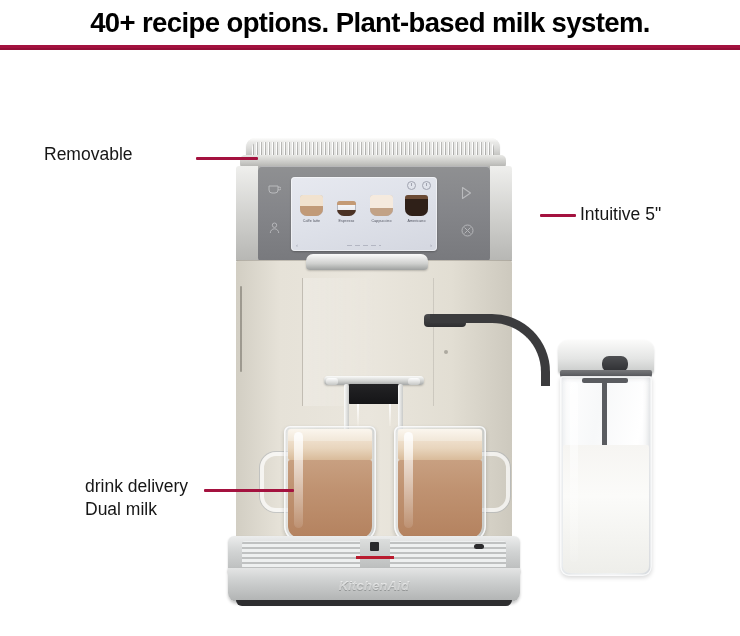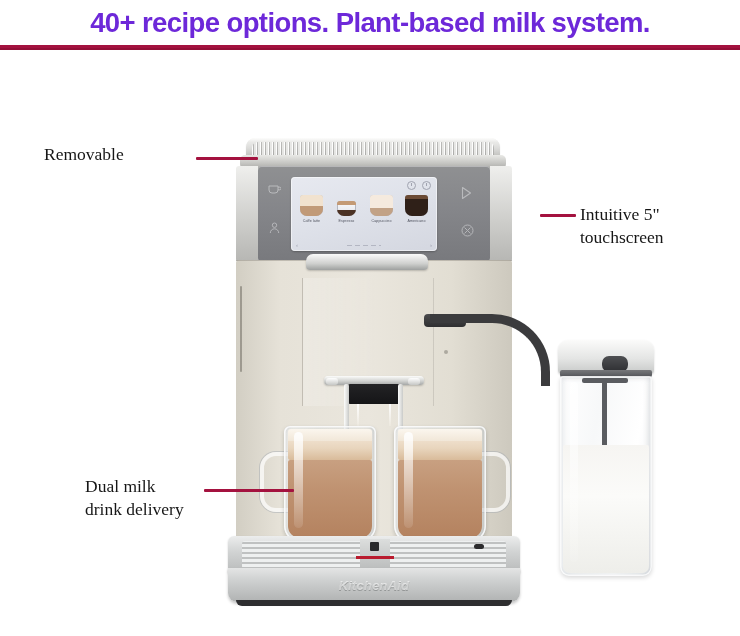--- a/index.html
+++ b/index.html
@@ -9,32 +9,32 @@
     font-family:"Liberation Sans",sans-serif;
     position:relative;overflow:hidden;
     -webkit-font-smoothing:antialiased;
   }
   .stage{position:absolute;inset:0;}
 
   
   .headline{
     position:absolute;left:0;top:0;width:740px;height:45px;
     display:flex;align-items:center;justify-content:center;
-    font-size:27.5px;font-weight:700;color:#6d28d9;
+    font-size:27.5px;font-weight:700;color:#000000;
     letter-spacing:-0.6px;white-space:nowrap;
   }
   .rule{
     position:absolute;left:0;top:45px;width:740px;height:5px;
     background:#a4123f;
   }
   .rule:after{content:"";position:absolute;left:0;top:3px;width:740px;height:2px;background:#8d0f36;opacity:.75;}
 
   
   .callout{position:absolute;font-size:17.5px;line-height:1.32;color:#161616;font-weight:400;}
-  .callout .ln{display:block;white-space:nowrap;font-family:Liberation Serif, serif;}
+  .callout .ln{display:block;white-space:nowrap;}
   #callout-hopper{left:44px;top:143px;}
   #callout-touch{left:580px;top:203px;}
   #callout-milk{left:85px;top:475px;}
   .leader{position:absolute;height:3px;background:#a4123f;border-radius:1px;}
   #leader-hopper{left:196px;top:157px;width:62px;}
   #leader-touch{left:540px;top:214px;width:36px;}
   #leader-milk{left:204px;top:489px;width:90px;}
 
   
   .machine{position:absolute;left:218px;top:138px;width:310px;height:470px;}
@@ -431,22 +431,21 @@
   </div>
 
   <div class="leader" id="leader-hopper"></div>
   <div class="callout" id="callout-hopper">
     <span class="ln">Removable</span>
   </div>
 
   <div class="leader" id="leader-touch"></div>
   <div class="callout" id="callout-touch">
     <span class="ln">Intuitive 5"</span>
-    <span class="ln">touchscreen</span>
   </div>
 
   <div class="leader" id="leader-milk"></div>
   <div class="callout" id="callout-milk">
+    <span class="ln">drink delivery</span>
     <span class="ln">Dual milk</span>
-    <span class="ln">drink delivery</span>
   </div>
 
 </div>
 
 </body></html>

